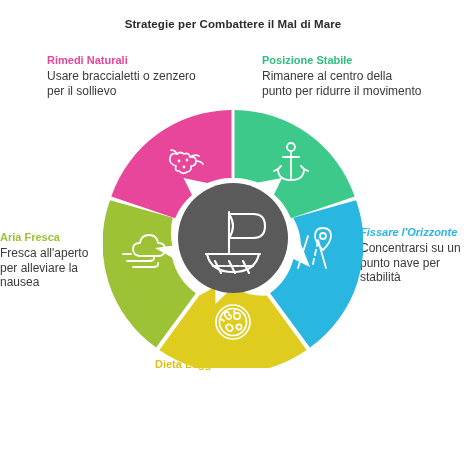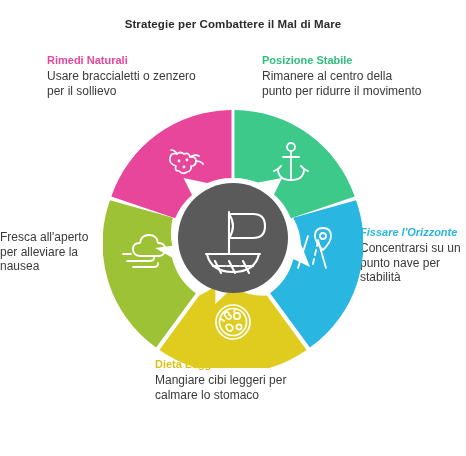--- a/index.html
+++ b/index.html
@@ -70,24 +70,24 @@
     <div class="label-desc">Rimanere al centro della punto per ridurre il movimento</div>
   </div>
 
   <div class="label-block" id="lbl-fissare">
     <div class="label-head" style="color:#29B6E0;font-style:italic;">Fissare l'Orizzonte</div>
     <div class="label-desc">Concentrarsi su un punto nave per stabilità</div>
   </div>
 
   <div class="label-block" id="lbl-dieta">
     <div class="label-head" style="color:#D9C21A;">Dieta Leggera</div>
-    <div class="label-desc">Mangiare cibi leggeri per calmare lo stomaco</div>
   </div>
 
   <div class="label-block" id="lbl-aria">
+    <div class="label-head" style="color:#9DC236;">Aria Fresca</div>
     <div class="label-desc">Fresca all'aperto per alleviare la nausea</div>
   </div>
 
   <div class="wheel-wrap">
     <svg viewBox="0 0 260 260" width="260" height="260">
       <defs>
         
       </defs>
 
       <g>

